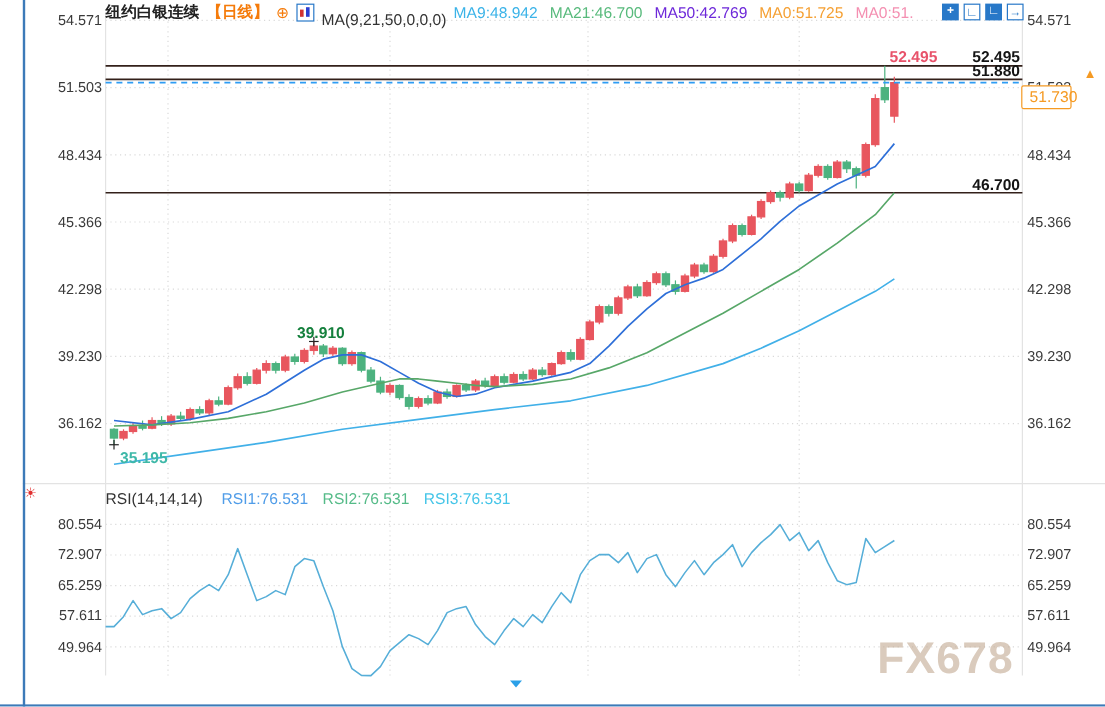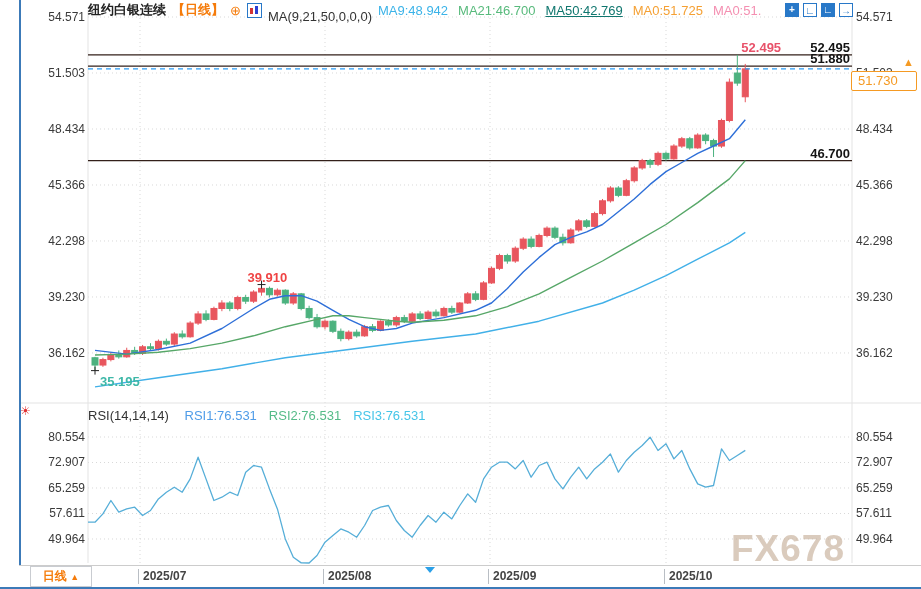--- a/index.html
+++ b/index.html
@@ -32,21 +32,21 @@
   .ti-fill{background:#2878c8;color:#fff;}
   .ti-line{background:#fff;border:1px solid #2878c8;color:#2878c8;}
   
   .ylab{position:absolute;font-size:12px;color:#3a3a3a;height:13px;line-height:13px;z-index:3;}
   .ylab-l{left:30px;width:55px;text-align:right;}
   .ylab-r{left:856px;width:60px;text-align:left;}
   .lvl-lab{position:absolute;left:760px;width:90px;text-align:right;font-size:13px;font-weight:bold;
            color:#141414;z-index:3;height:13px;line-height:13px;}
   .anno{position:absolute;font-size:13px;font-weight:bold;z-index:3;white-space:nowrap;}
   
-  .price-tag{position:absolute;left:851px;top:71px;width:66px;height:20px;box-sizing:border-box;
+  .price-tag{position:absolute;left:851px;top:71px;width:42px;height:20px;box-sizing:border-box;
              border:1px solid #f59a23;border-radius:2px;background:#fff;color:#f59a23;font-size:13px;
              line-height:18px;padding-left:6px;z-index:6;}
   .price-arrow{position:absolute;left:903px;top:56px;color:#f59a23;font-size:11px;z-index:6;}
   
   .rsi-header{position:absolute;left:88px;top:408px;font-size:13px;z-index:3;white-space:nowrap;}
   .rsi-t{color:#333;margin-top:24px;}
   #rsi-values span{margin-left:12px;}
   .sun{position:absolute;left:20px;top:404px;font-size:12px;color:#e03030;z-index:4;cursor:pointer;}
   
   .bottombar{position:absolute;left:19px;right:0;top:565px;height:22px;background:#fff;
@@ -290,21 +290,21 @@
 
   <header class="topbar">
     <span class="sym">纽约白银连续</span>
     <span class="period">【日线】</span>
     <span class="plus">⊕</span>
     <span class="ma-icon">
         <i class="b1"></i>
         <i class="b2"></i>
       </span>
     <span class="ma-f">MA(9,21,50,0,0,0)</span>
-    <span id="ma-values"><span style="color: rgb(59, 179, 232);">MA9:48.942</span><span style="color: rgb(88, 186, 124);">MA21:46.700</span><span style="color: #0f766e; text-decoration: underline;">MA50:42.769</span><span style="color: rgb(245, 160, 51);">MA0:51.725</span><span style="color: rgb(244, 143, 177);">MA0:51.</span></span>
+    <span id="ma-values"><span style="color: rgb(59, 179, 232);">MA9:48.942</span><span style="color: rgb(88, 186, 124);">MA21:46.700</span><span style="color: #6d28d9;">MA50:42.769</span><span style="color: rgb(245, 160, 51);">MA0:51.725</span><span style="color: rgb(244, 143, 177);">MA0:51.</span></span>
   </header>
 
   <div class="toolbar">
     <span class="ti ti-fill">+</span>
     <span class="ti ti-line">∟</span>
     <span class="ti ti-fill">∟</span>
     <span class="ti ti-line">→</span>
   </div>
 
   <div class="plot-hit" style="left:88px;top:10px;width:764px;height:392px"></div>
@@ -334,42 +334,30 @@
       <span class="ylab ylab-l" style="top: 507.492px;">57.611</span>
       <span class="ylab ylab-r" style="top: 507.492px;">57.611</span>
       <span class="ylab ylab-l" style="top: 532.987px;">49.964</span>
       <span class="ylab ylab-r" style="top: 532.987px;">49.964</span>
       <span class="lvl-lab" style="top: 40.887px;">52.495</span>
       <span class="lvl-lab" style="top: 52.1107px;">51.880</span>
       <span class="lvl-lab" style="top: 146.646px;">46.700</span>
     </div>
   <div id="annotations">
       <span class="anno" style="color: rgb(232, 82, 106); left: 741.33px; top: 39.887px;">52.495</span>
-      <span class="anno" style="color: #ef4444; left: 247.53px; top: 269.563px;">39.910</span>
+      <span class="anno" style="color: #15803d; left: 247.53px; top: 269.563px;">39.910</span>
       <span class="anno" style="color: rgb(62, 184, 168); left: 100px; top: 373.612px;">35.195</span>
     </div>
 
   <div class="rsi-header">
     <span class="rsi-t">RSI(14,14,14)</span>
     <span id="rsi-values"><span style="color: rgb(79, 156, 232);">RSI1:76.531</span><span style="color: rgb(85, 187, 136);">RSI2:76.531</span><span style="color: rgb(69, 197, 232);">RSI3:76.531</span></span>
   </div>
   <span class="sun">☀</span>
 
   <div class="watermark">FX678</div>
 
   <div class="price-tag" style="top: 70.8482px;">51.730</div>
   <div class="price-arrow">▲</div>
 
-  <div class="bottombar">
-    <div class="period-box">
-      <span>日线</span>
-      <span class="up">▲</span>
-    </div>
-    <div id="month-labels">
-        <span class="month-lab" style="left: 119px;">2025/07</span>
-        <span class="month-lab" style="left: 304px;">2025/08</span>
-        <span class="month-lab" style="left: 469px;">2025/09</span>
-        <span class="month-lab" style="left: 645px;">2025/10</span>
-      </div>
-  </div>
   <div class="chevron"></div>
 
 </div>
 
 </body></html>

